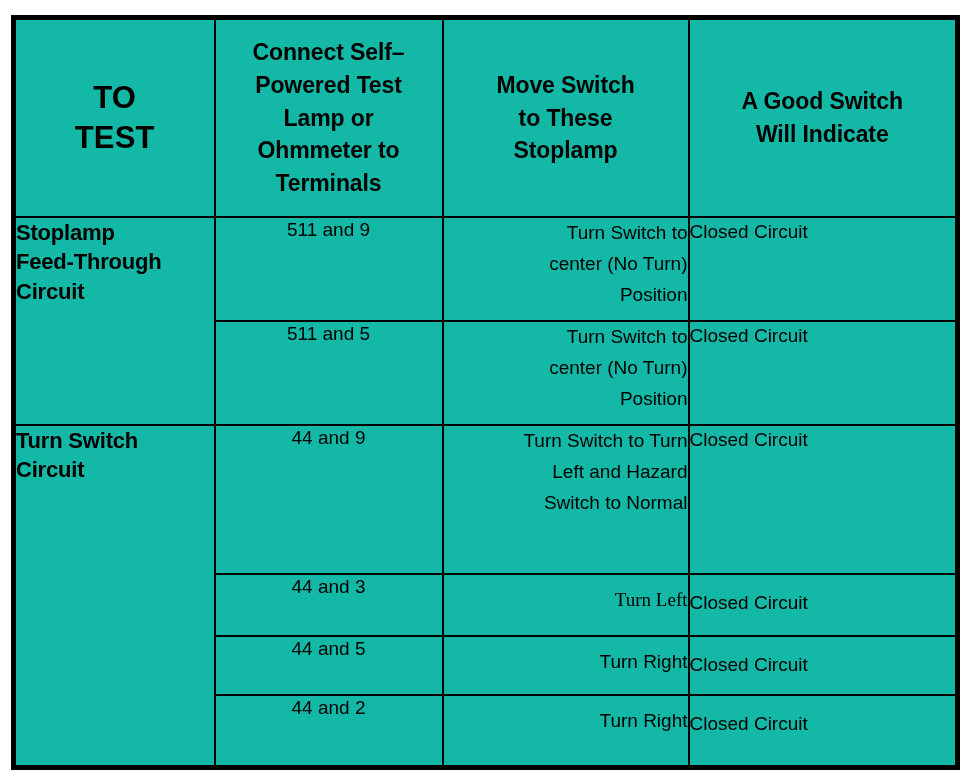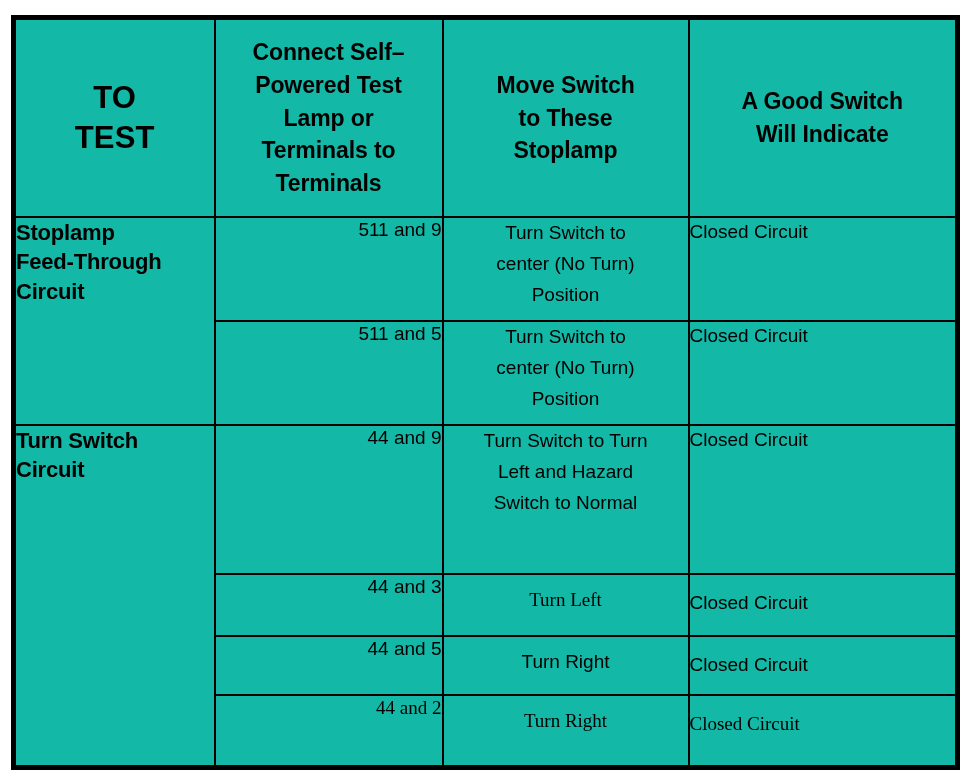--- a/index.html
+++ b/index.html
@@ -77,32 +77,32 @@
   .group-label {
     font-weight: bold;
     font-size: 22px;
     line-height: 1.33;
     letter-spacing: -0.2px;
     text-align: left;
   }
 
   
   td.terminals-cell {
-    text-align: right;
+    text-align: center;
     vertical-align: top;
     padding: 14px 6px 6px 6px;
     margin-left: 41px;
   }
   .terminals-text {
     font-size: 19px;
     line-height: 1.3;
   }
 
   td.position-cell {
-    text-align: center;
+    text-align: right;
     vertical-align: top;
     padding: 14px 8px 6px 16px;
   }
   .position-text {
     font-size: 19px;
     line-height: 1.62;
   }
 
   td.indicate-cell {
     text-align: left;
@@ -140,21 +140,21 @@
           <div class="hdr-main">
             <div>TO</div>
             <div>TEST</div>
           </div>
         </th>
         <th>
           <div class="hdr-sub">
             <div>Connect Self–</div>
             <div>Powered Test</div>
             <div>Lamp or</div>
-            <div>Terminals to</div>
+            <div>Ohmmeter to</div>
             <div>Terminals</div>
           </div>
         </th>
         <th>
           <div class="hdr-sub">
             <div>Move Switch</div>
             <div>to These</div>
             <div>Stoplamp</div>
           </div>
         </th>
@@ -247,21 +247,21 @@
           <div class="terminals-text" style="margin-bottom:14px;">44 and 5</div>
         </td>
         <td class="position-cell v-center">
           <div class="position-text" style="margin-top:10px;">Turn Right</div>
         </td>
         <td class="indicate-cell v-center">
           <div class="indicate-text" style="margin-top:14px;">Closed Circuit</div>
         </td>
       </tr>
 
-      <tr style="height:70px;font-family:Liberation Serif, serif;">
+      <tr style="height:70px;">
         <td class="terminals-cell v-center">
           <div class="terminals-text" style="margin-bottom:14px;">44 and 2</div>
         </td>
         <td class="position-cell v-center">
           <div class="position-text" style="margin-top:10px;">Turn Right</div>
         </td>
         <td class="indicate-cell v-center">
           <div class="indicate-text" style="margin-top:14px;">Closed Circuit</div>
         </td>
       </tr>

